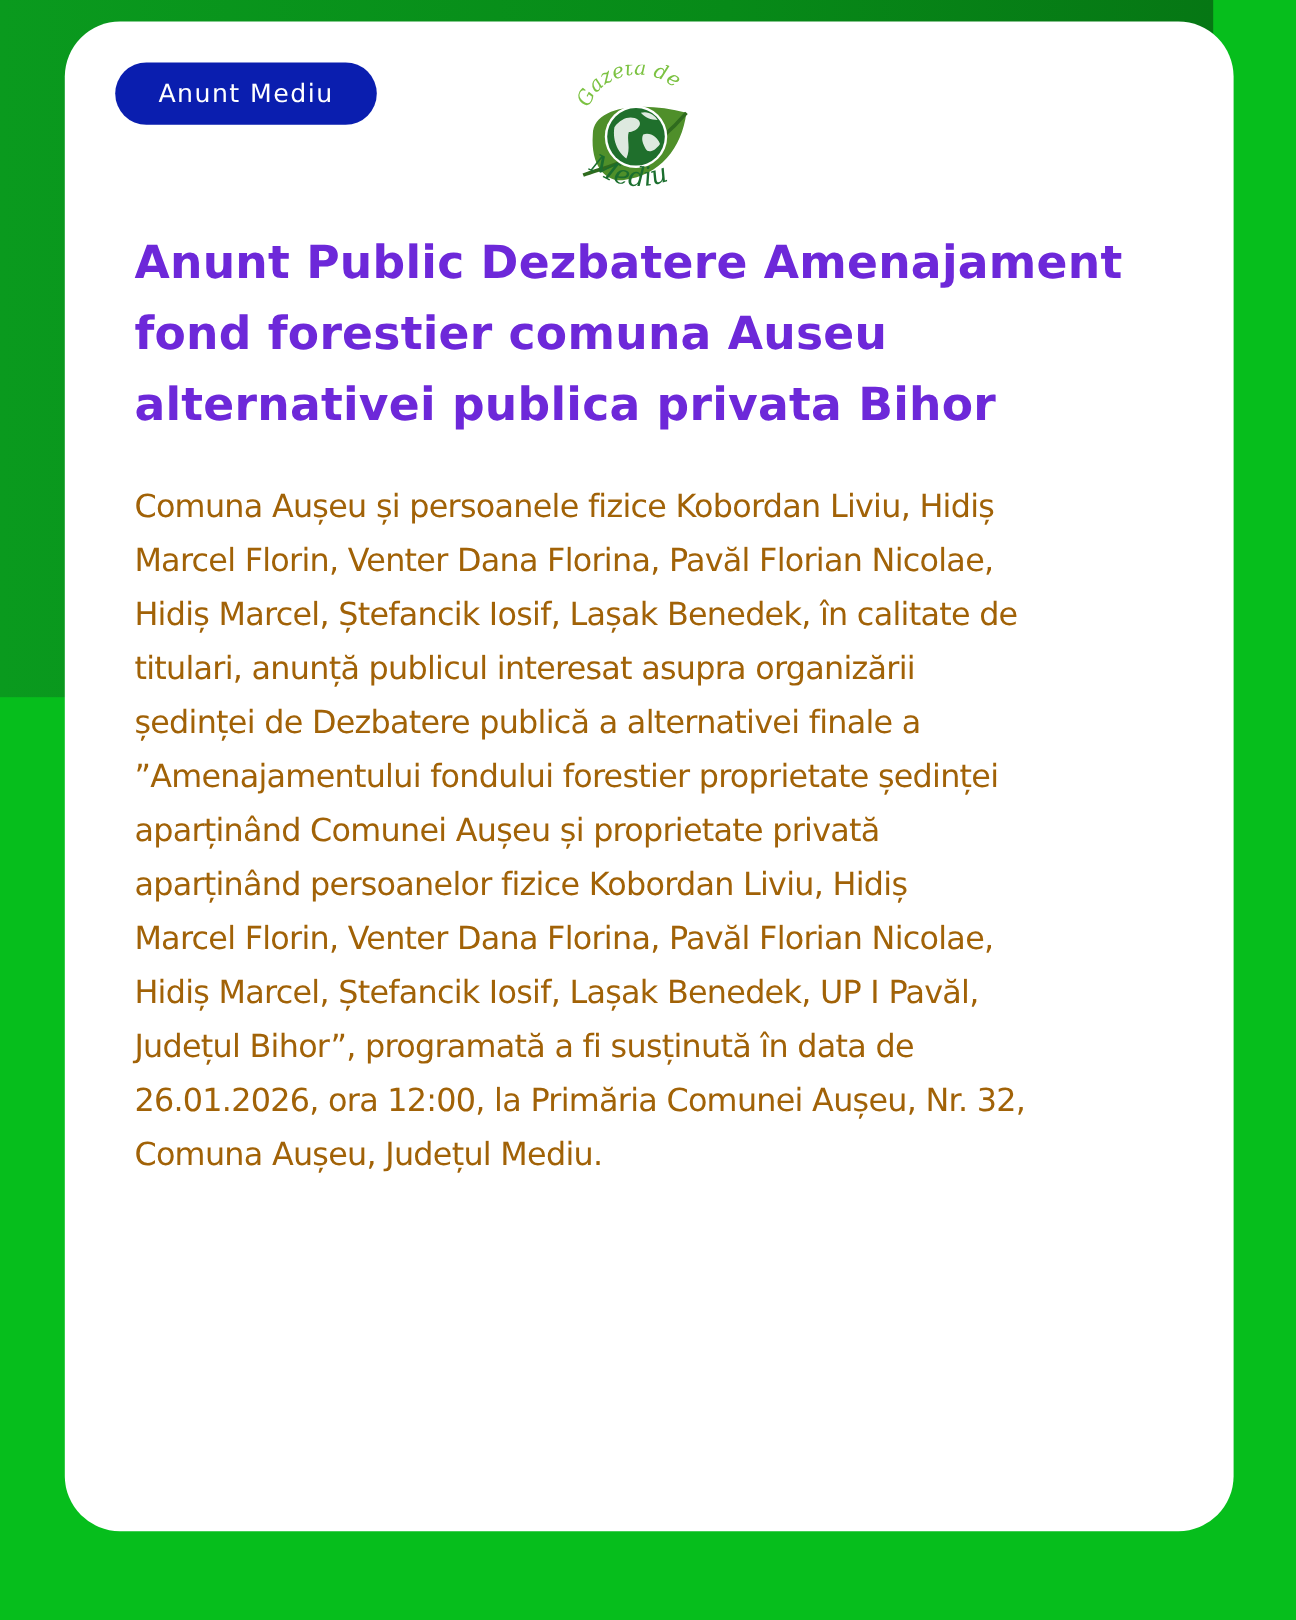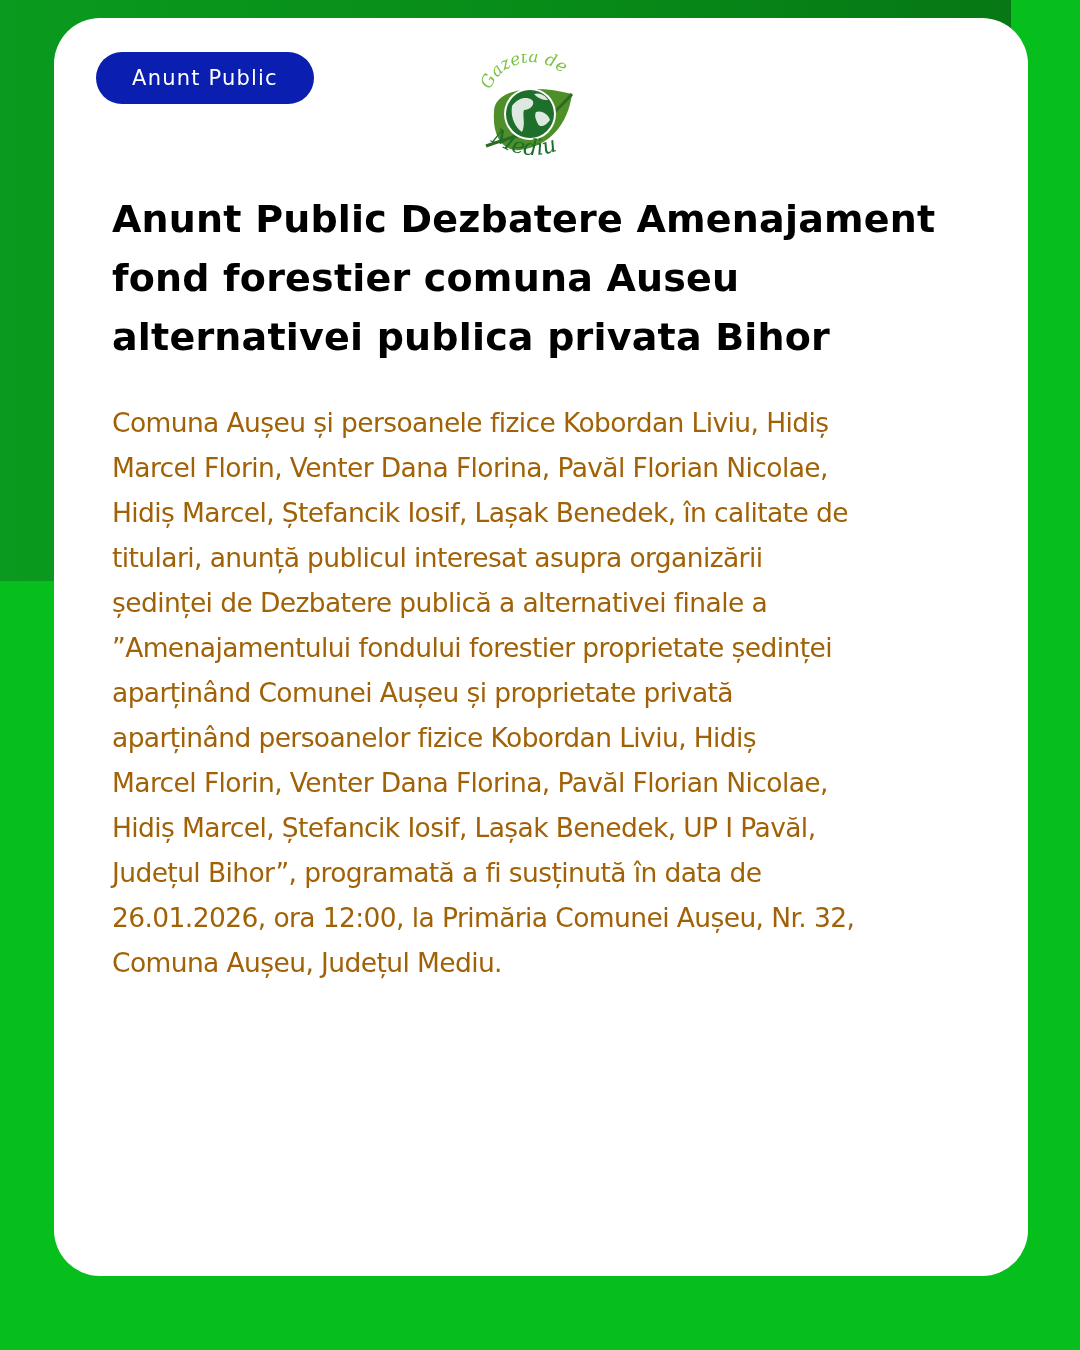--- a/index.html
+++ b/index.html
@@ -20,39 +20,39 @@
     position:absolute; left:42px; top:34px; width:218px; height:52px;
     border-radius:26px; background:#0a1eaf; color:#ffffff;
     font-family:"DejaVu Sans", sans-serif; font-size:21px; letter-spacing:1.2px;
     display:flex; align-items:center; justify-content:center;
   }
   .logo {
     position:absolute; left:422px; top:36px; width:110px; height:120px;
   }
   .title {
     position:absolute; left:58px; top:172px; width:880px;
-    color:#000000; font-family:"DejaVu Sans", sans-serif; font-weight:bold;
+    color:#6d28d9; font-family:"DejaVu Sans", sans-serif; font-weight:bold;
     font-size:38px; line-height:59px; margin:0; letter-spacing:0.2px;
   }
   .body-text {
     position:absolute; left:58px; top:382px; width:880px;
     color:#a16207; font-family:"DejaVu Sans", sans-serif;
     font-size:26.5px; line-height:45px; margin:0; letter-spacing:-0.6px;
   }
   .body-text .line { display:block; white-space:nowrap; }
 </style>
 </head>
 <body>
 
 <div class="dark-block"></div>
 
 <div class="card">
 
   <div class="badge">
-    <span>Anunt Public</span>
+    <span>Anunt Mediu</span>
   </div>
 
   <div class="logo">
     <svg width="110" height="120" viewBox="0 0 110 120">
       <defs>
         <path id="arcTop" d="M14,40 A42,36 0 0 1 96,34"></path>
         <path id="arcBot" d="M8,82 Q55,118 100,86"></path>
       </defs>
       <text font-family="DejaVu Serif, serif" font-style="italic" font-size="17" fill="#7cc242">
         <textPath href="#arcTop" startOffset="4">Gazeta de</textPath>

